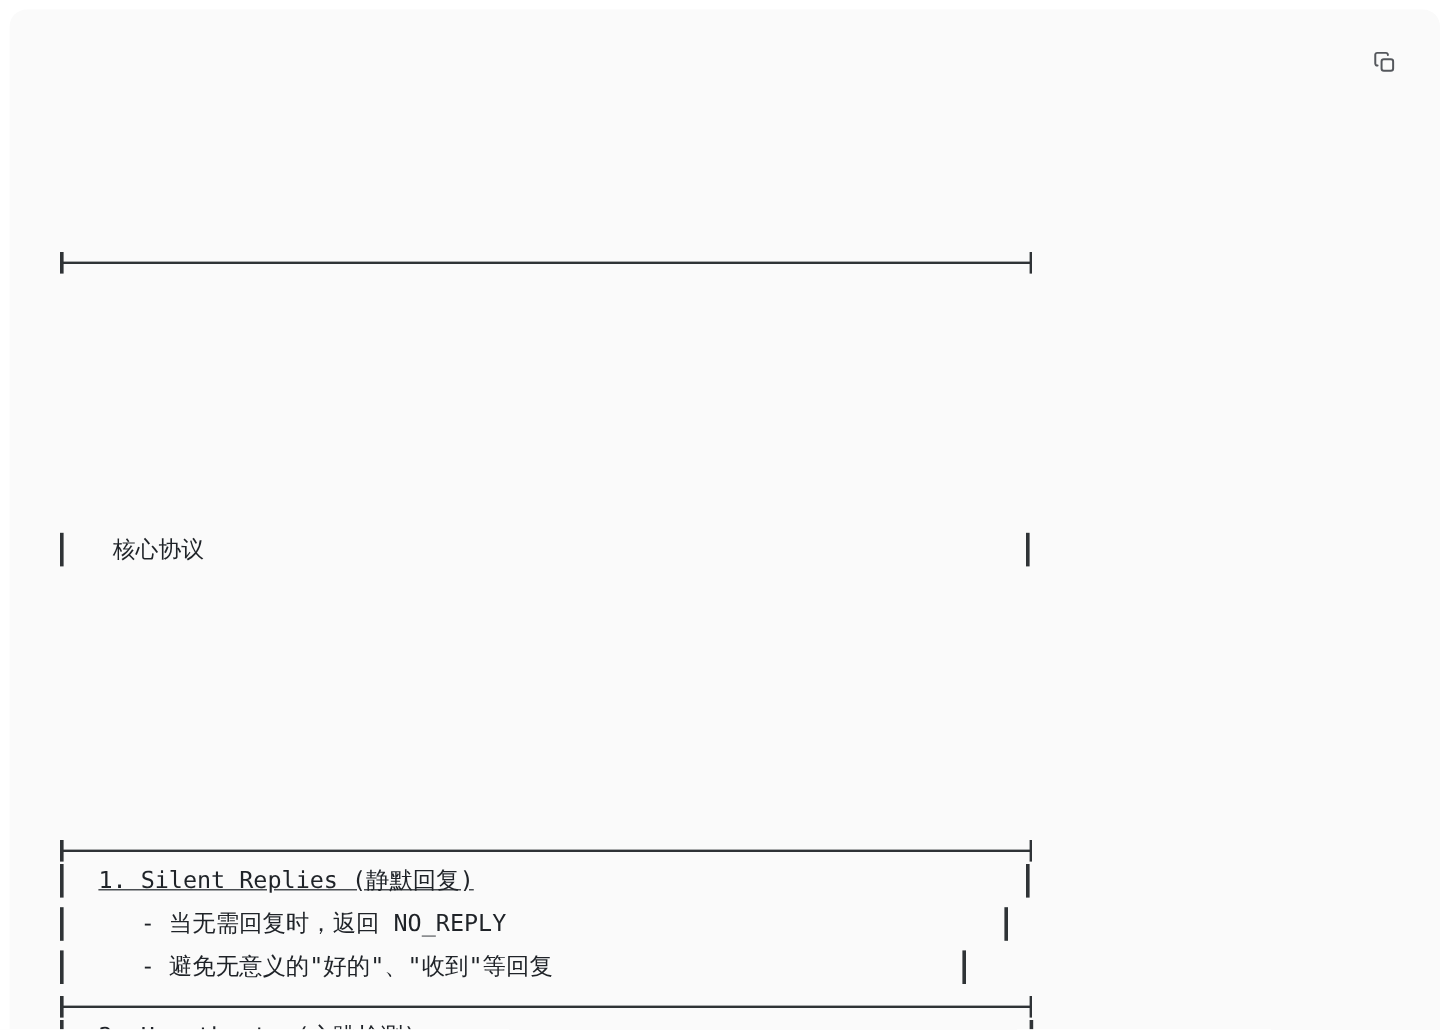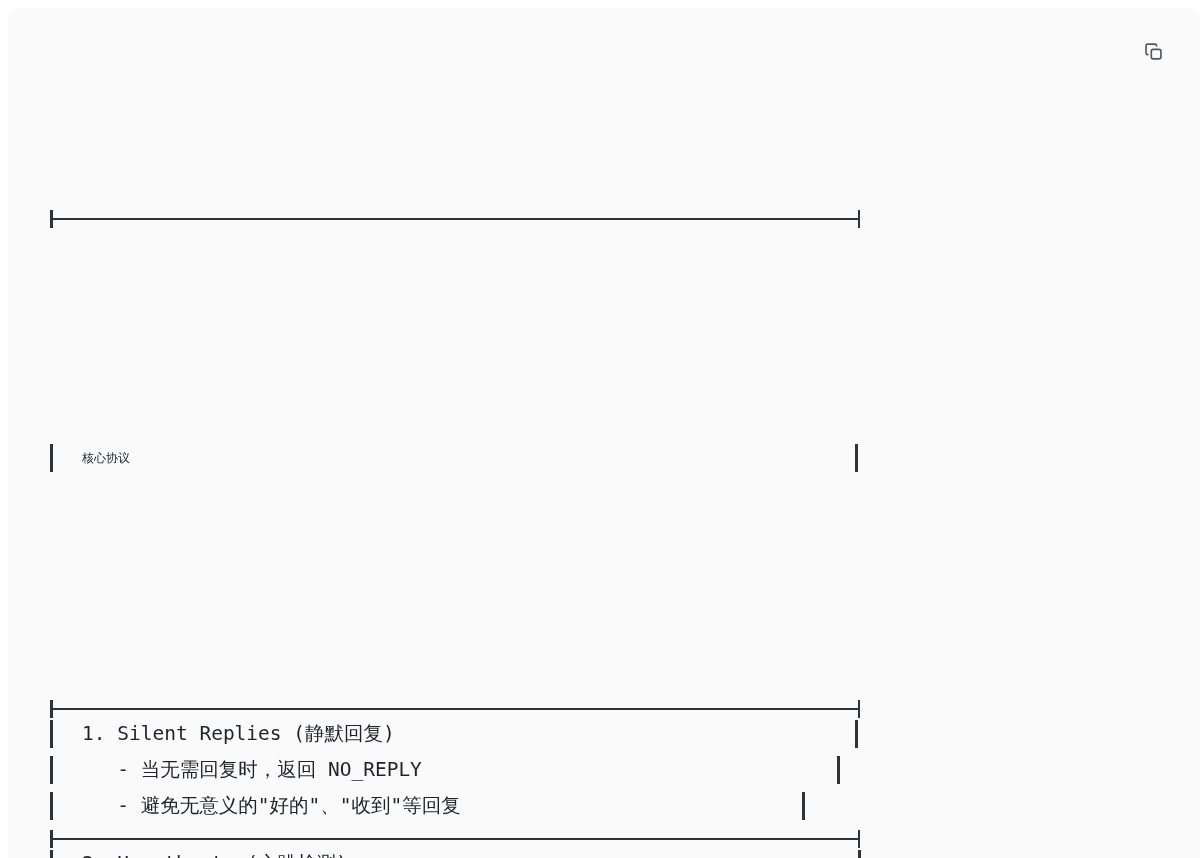--- a/index.html
+++ b/index.html
@@ -119,24 +119,24 @@
   .row-text {
     position: absolute;
     left: 0;
     top: 0;
     height: 36px;
     line-height: 36px;
     white-space: pre;
     color: #1f2328;
   }
 
-  .row-text.heading { font-weight: 400; }
+  .row-text.heading { font-weight: 400; text-decoration: underline; }
 
   
-  .title-row .row-text { font-family: "DejaVu Sans", sans-serif; font-size: 12px; }
+  .title-row .row-text { font-family: "DejaVu Sans", sans-serif; font-size: 19px; margin-left: 12px; }
 
   
   .section { position: relative; }
 </style>
 </head>
 <body>
 
 <div id="app">
 
   <div id="card">

